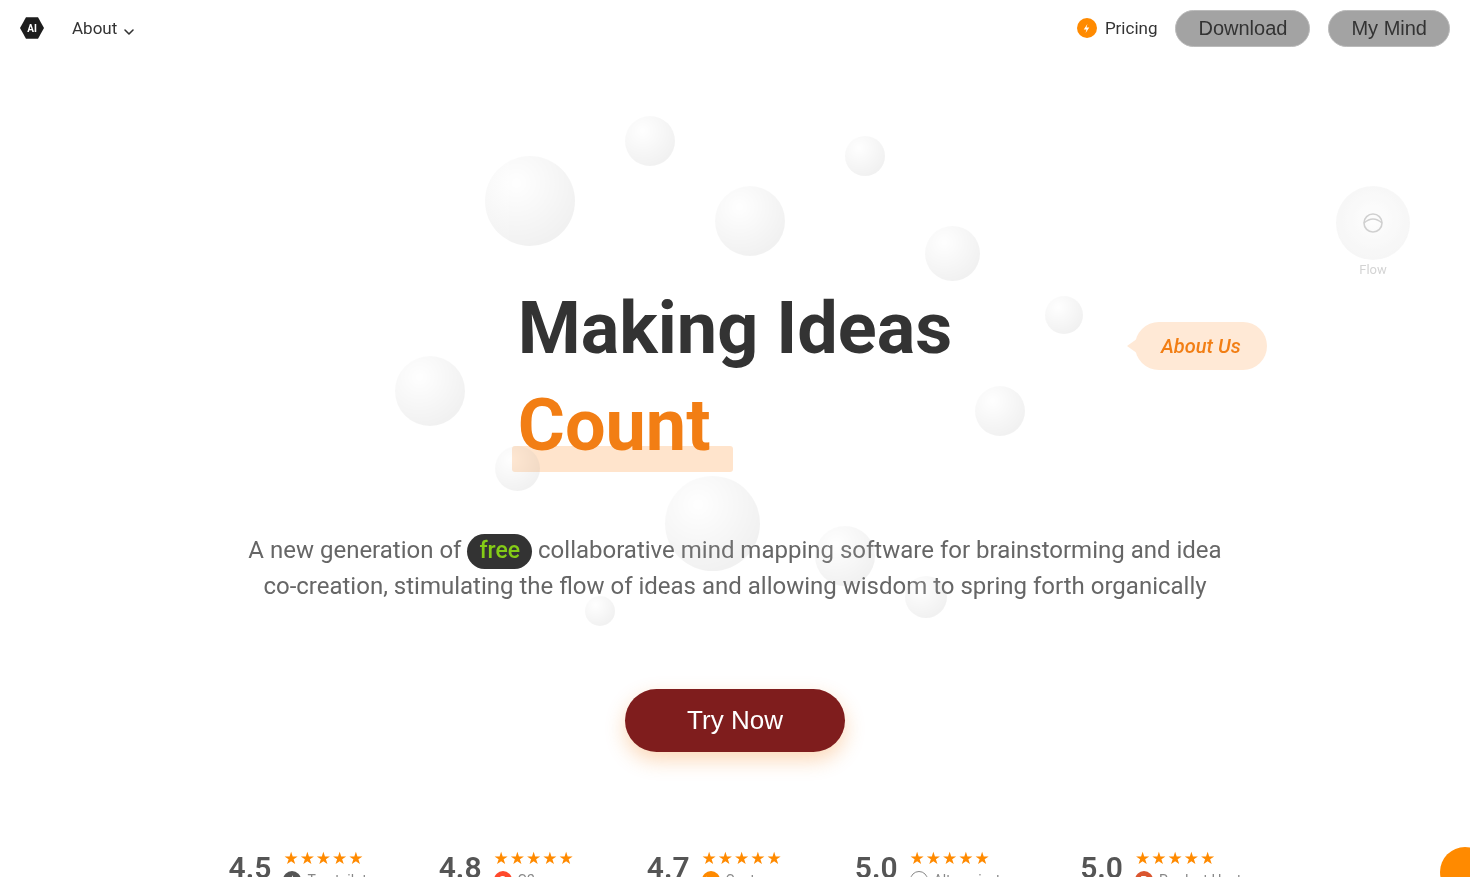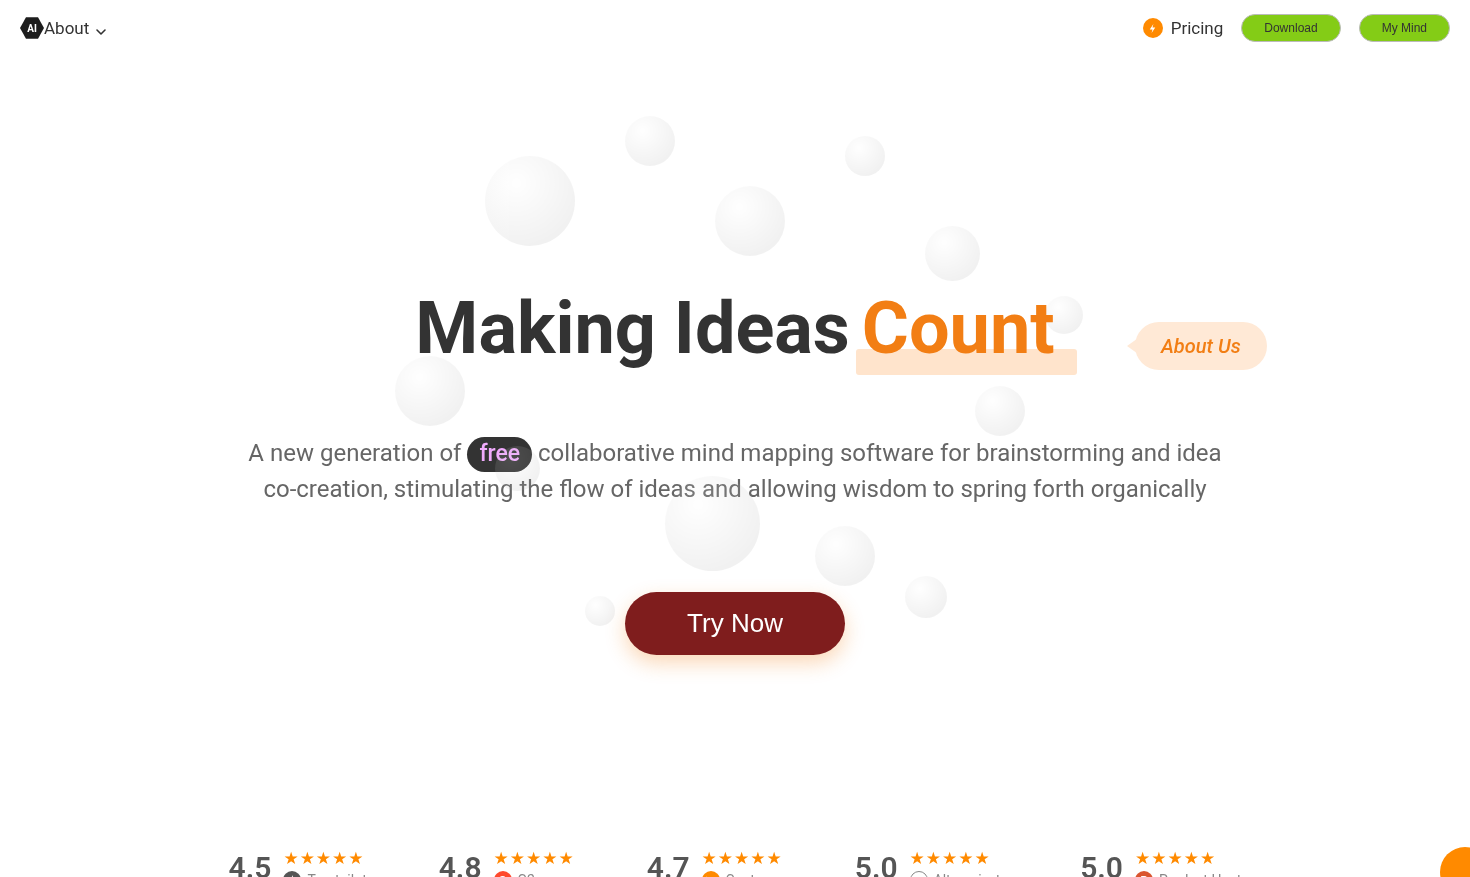--- a/index.html
+++ b/index.html
@@ -17,21 +17,21 @@
   .header {
     display: flex;
     align-items: center;
     justify-content: space-between;
     padding: 12px 20px;
     height: 56px;
   }
   .header-left {
     display: flex;
     align-items: center;
-    gap: 0;
+    gap: 28px;
   }
   .logo-badge {
     width: 24px;
     height: 24px;
     background: #1d1d1d;
     color: #fff;
     border-radius: 6px;
     display: flex;
     align-items: center;
     justify-content: center;
@@ -77,24 +77,24 @@
     border-radius: 50%;
     display: flex;
     align-items: center;
     justify-content: center;
     color: #fff;
     font-size: 12px;
     font-weight: 700;
   }
   .pill-btn {
     border: 1px solid #bbb;
-    background: #84cc16;
+    background: #a3a3a3;
     border-radius: 20px;
     padding: 6px 22px;
-    font-size: 12px;
+    font-size: 20px;
     color: #333;
     cursor: pointer;
   }
 
   
   .hero {
     position: relative;
     width: 100%;
     height: 720px;
     text-align: center;
@@ -147,20 +147,21 @@
   
   .headline {
     position: relative;
     margin-top: 230px;
     font-size: 72px;
     font-weight: 700;
     color: #333;
     display: inline-flex;
     align-items: baseline;
     gap: 12px;
+    flex-direction: column;
   }
   .headline .accent {
     color: #f27e14;
     position: relative;
     display: inline-block;
   }
   .headline .accent::after {
     content: "";
     position: absolute;
     left: -6px;
@@ -200,21 +201,21 @@
   .subtitle {
     margin: 65px auto 0;
     max-width: 1000px;
     font-size: 24px;
     color: #666;
     line-height: 1.45;
   }
   .free-pill {
     display: inline-block;
     background: #333;
-    color: #f0abfc;
+    color: #84cc16;
     border-radius: 20px;
     padding: 0px 12px 2px;
     font-size: 23px;
     font-weight: 500;
     vertical-align: baseline;
   }
 
   .cta-btn {
     margin-top: 85px;
     background: #7f1d1d;
@@ -329,20 +330,29 @@
     <div class="bub" style="width:60px;height:60px;top:430px;left:530px;"></div>
     <div class="bub" style="width:45px;height:45px;top:350px;left:210px;"></div>
     <div class="bub" style="width:70px;height:70px;top:260px;left:110px;"></div>
     <div class="bub" style="width:50px;height:50px;top:290px;left:690px;"></div>
     <div class="bub" style="width:38px;height:38px;top:200px;left:760px;"></div>
     <div class="bub" style="width:30px;height:30px;top:500px;left:300px;"></div>
     <div class="bub" style="width:42px;height:42px;top:480px;left:620px;"></div>
   </div>
 
   
+  <div class="feature-badge fb-tr">
+    <div class="circle">
+      <svg width="24" height="24" viewBox="0 0 24 24">
+          <circle cx="12" cy="12" r="9" fill="none" stroke="#b8b8b8" stroke-width="1.6"></circle>
+          <path d="M3 12 Q12 4 21 12" fill="none" stroke="#b8b8b8" stroke-width="1.6"></path>
+        </svg>
+    </div>
+    <span>Flow</span>
+  </div>
 
   
   <h1 class="headline">
     <span>Making Ideas</span>
     <span class="accent">Count</span>
   </h1>
 
   
   <div class="about-bubble">About Us</div>
 

